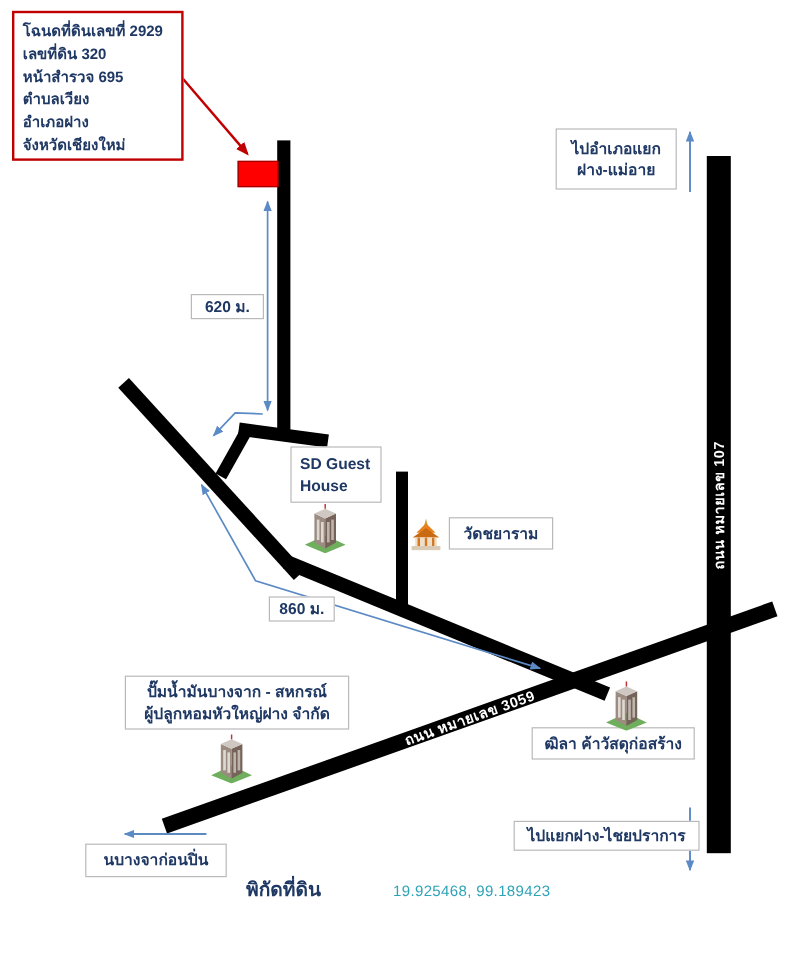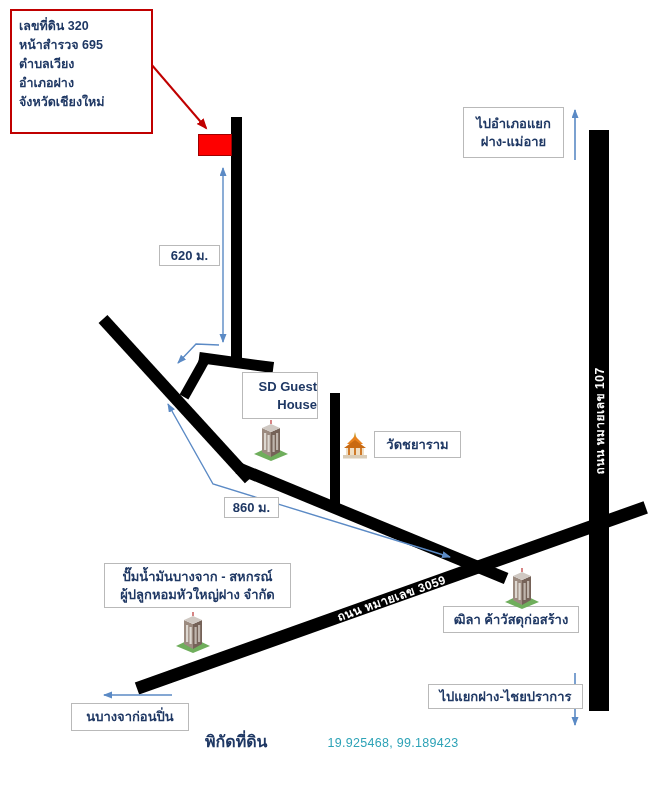--- a/index.html
+++ b/index.html
@@ -67,39 +67,40 @@
     <polyline points="219,345 196,344 178,363" fill="none" stroke="#5b8ac5" stroke-width="1.4" marker-end="url(#ab-e)"></polyline>
 
     <polyline points="168,404 213,484 450,557" fill="none" stroke="#5b8ac5" stroke-width="1.4" marker-start="url(#ab-s)" marker-end="url(#ab-e)"></polyline>
 
     <line x1="575" y1="160" x2="575" y2="110" stroke="#5b8ac5" stroke-width="1.6" marker-end="url(#ab-e)"></line>
     <line x1="575" y1="673" x2="575" y2="725" stroke="#5b8ac5" stroke-width="1.6" marker-end="url(#ab-e)"></line>
     <line x1="172" y1="695" x2="104" y2="695" stroke="#5b8ac5" stroke-width="1.6" marker-end="url(#ab-e)"></line>
   </svg>
 
   <div class="redbox">
+    <div>โฉนดที่ดินเลขที่ 2929</div>
     <div>เลขที่ดิน 320</div>
     <div>หน้าสำรวจ 695</div>
     <div>ตำบลเวียง</div>
     <div>อำเภอฝาง</div>
     <div>จังหวัดเชียงใหม่</div>
   </div>
 
   <div class="plot"></div>
 
   <div class="box" style="left:463px;top:107px;width:101px;height:51px;">
     <span>ไปอำเภอแยก</span>
     <span>ฝาง-แม่อาย</span>
   </div>
 
   <div class="box" style="left:159px;top:245px;width:61px;height:21px;">
     <span>620 ม.</span>
   </div>
 
-  <div class="box" style="left:242px;top:372px;width:76px;height:47px;align-items:flex-end;padding-left:7px;">
+  <div class="box" style="left:242px;top:372px;width:76px;height:47px;align-items:flex-start;padding-left:7px;">
     <span>SD Guest</span>
     <span>House</span>
   </div>
 
   <div class="box" style="left:374px;top:431px;width:87px;height:27px;">
     <span>วัดชยาราม</span>
   </div>
 
   <div class="box" style="left:224px;top:497px;width:55px;height:21px;">
     <span>860 ม.</span>

